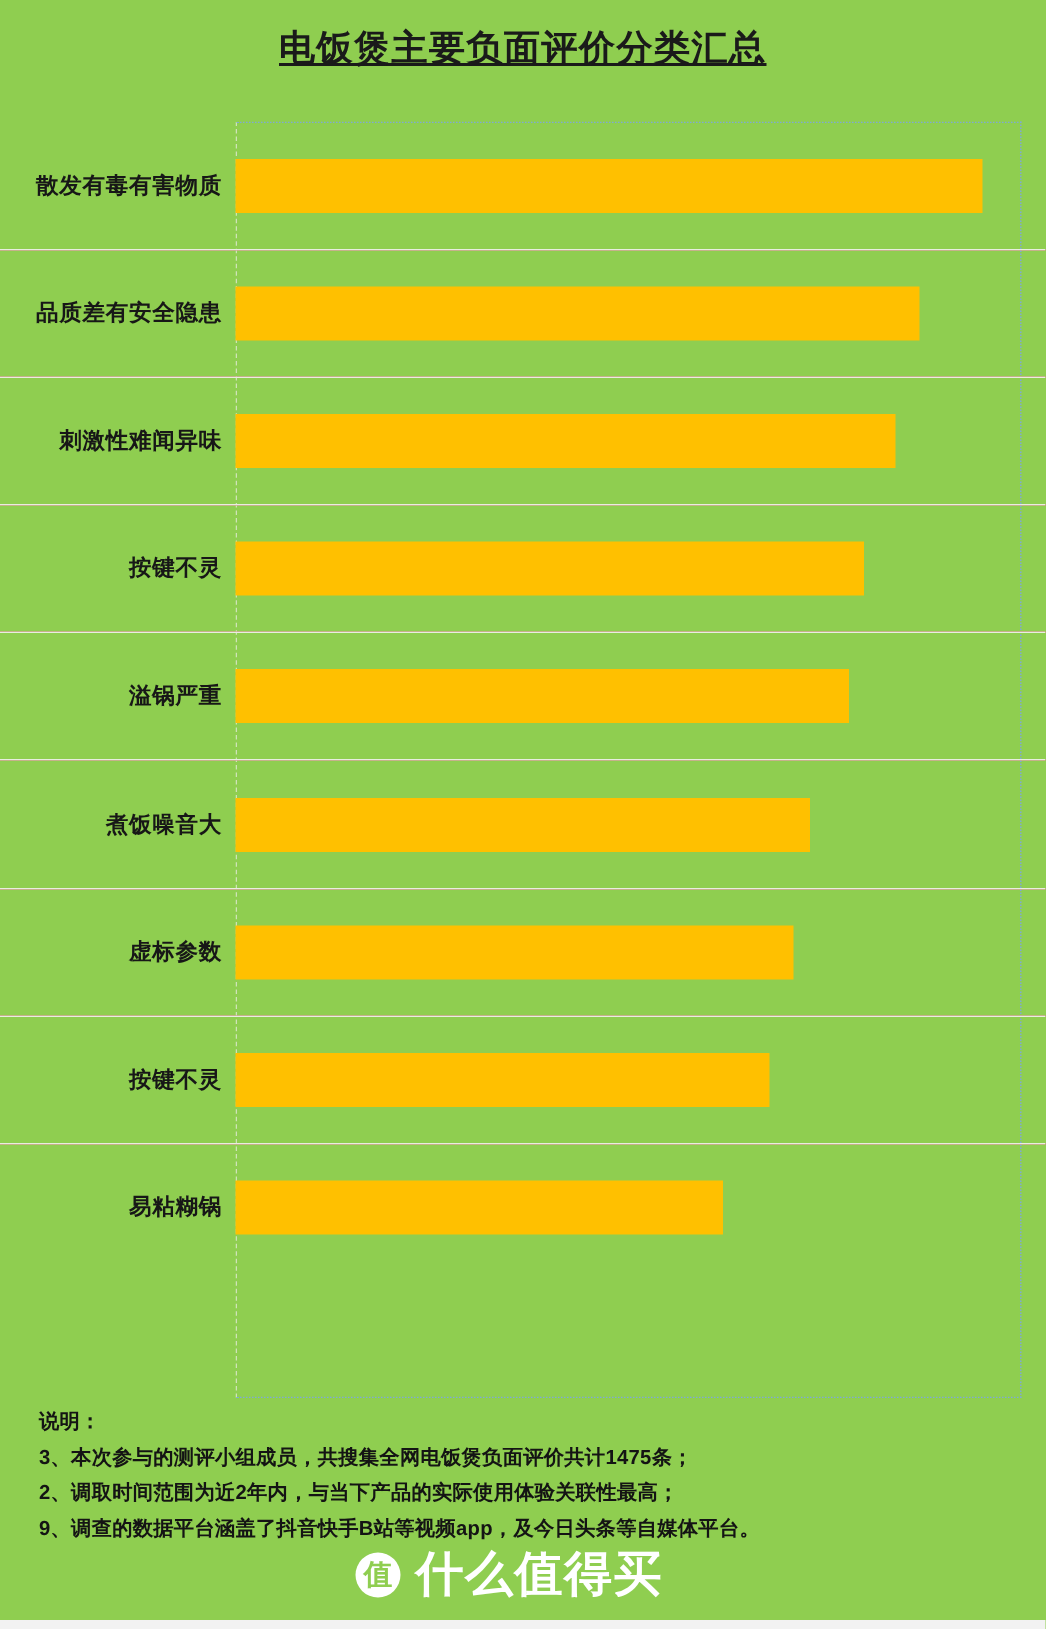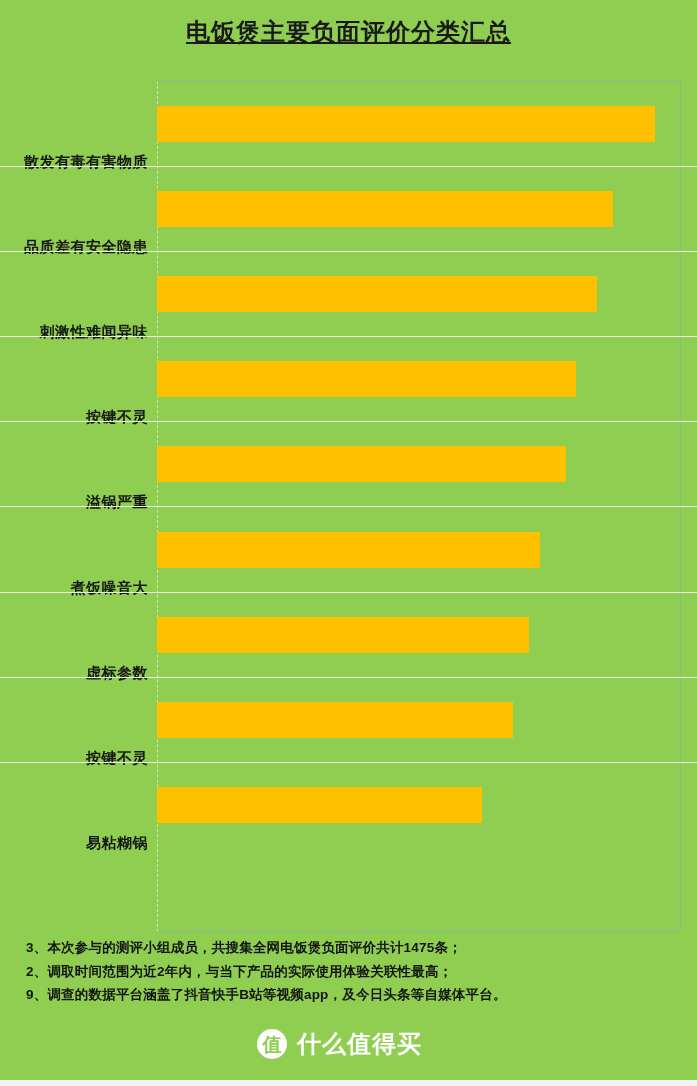--- a/index.html
+++ b/index.html
@@ -40,21 +40,20 @@
   }
   .row-label{
     position:absolute;
     right:549px;          
     top:50%;
     transform:translateY(-50%);
     font-size:15px;font-weight:bold;color:#171717;
     white-space:nowrap;
     text-align:right;
     letter-spacing:0.5px;
-    margin-top:38px;
   }
   .bar{
     position:absolute;
     left:157px;
     top:50%;
     transform:translateY(-50%);
     height:36px;
     background:#FFC000;
   }
   .notes{
@@ -75,21 +74,21 @@
     box-sizing:border-box;
   }
   .wm-logo{
     width:30px;height:30px;border-radius:50%;
     background:#ffffff;
     display:flex;align-items:center;justify-content:center;
     font-size:19px;font-weight:bold;color:#8fce50;
     line-height:1;
   }
   .wm-text{
-    font-size:24px;font-weight:bold;color:#ffffff;
+    font-size:32px;font-weight:bold;color:#ffffff;
     letter-spacing:1px;
   }
   .bottom-strip{
     position:absolute;left:0;top:1080px;width:697px;height:6px;
     background:#f2f2f2;
   }
 </style>
 </head>
 <body>
 
@@ -138,20 +137,21 @@
       <div class="bar" style="width: 356.32px; background: rgb(255, 192, 0);"></div>
     </div>
     <div class="row">
       <div class="sep-full" style="background: rgb(232, 238, 224);"></div>
       <div class="row-label">易粘糊锅</div>
       <div class="bar" style="width: 324.88px; background: rgb(255, 192, 0);"></div>
     </div>
   </div>
 
 <div class="notes">
+  <div>说明：</div>
   <div>3、本次参与的测评小组成员，共搜集全网电饭煲负面评价共计1475条；</div>
   <div>2、调取时间范围为近2年内，与当下产品的实际使用体验关联性最高；</div>
   <div>9、调查的数据平台涵盖了抖音快手B站等视频app，及今日头条等自媒体平台。</div>
 </div>
 
 <div class="watermark">
   <div class="wm-logo">值</div>
   <div class="wm-text">什么值得买</div>
 </div>
 

